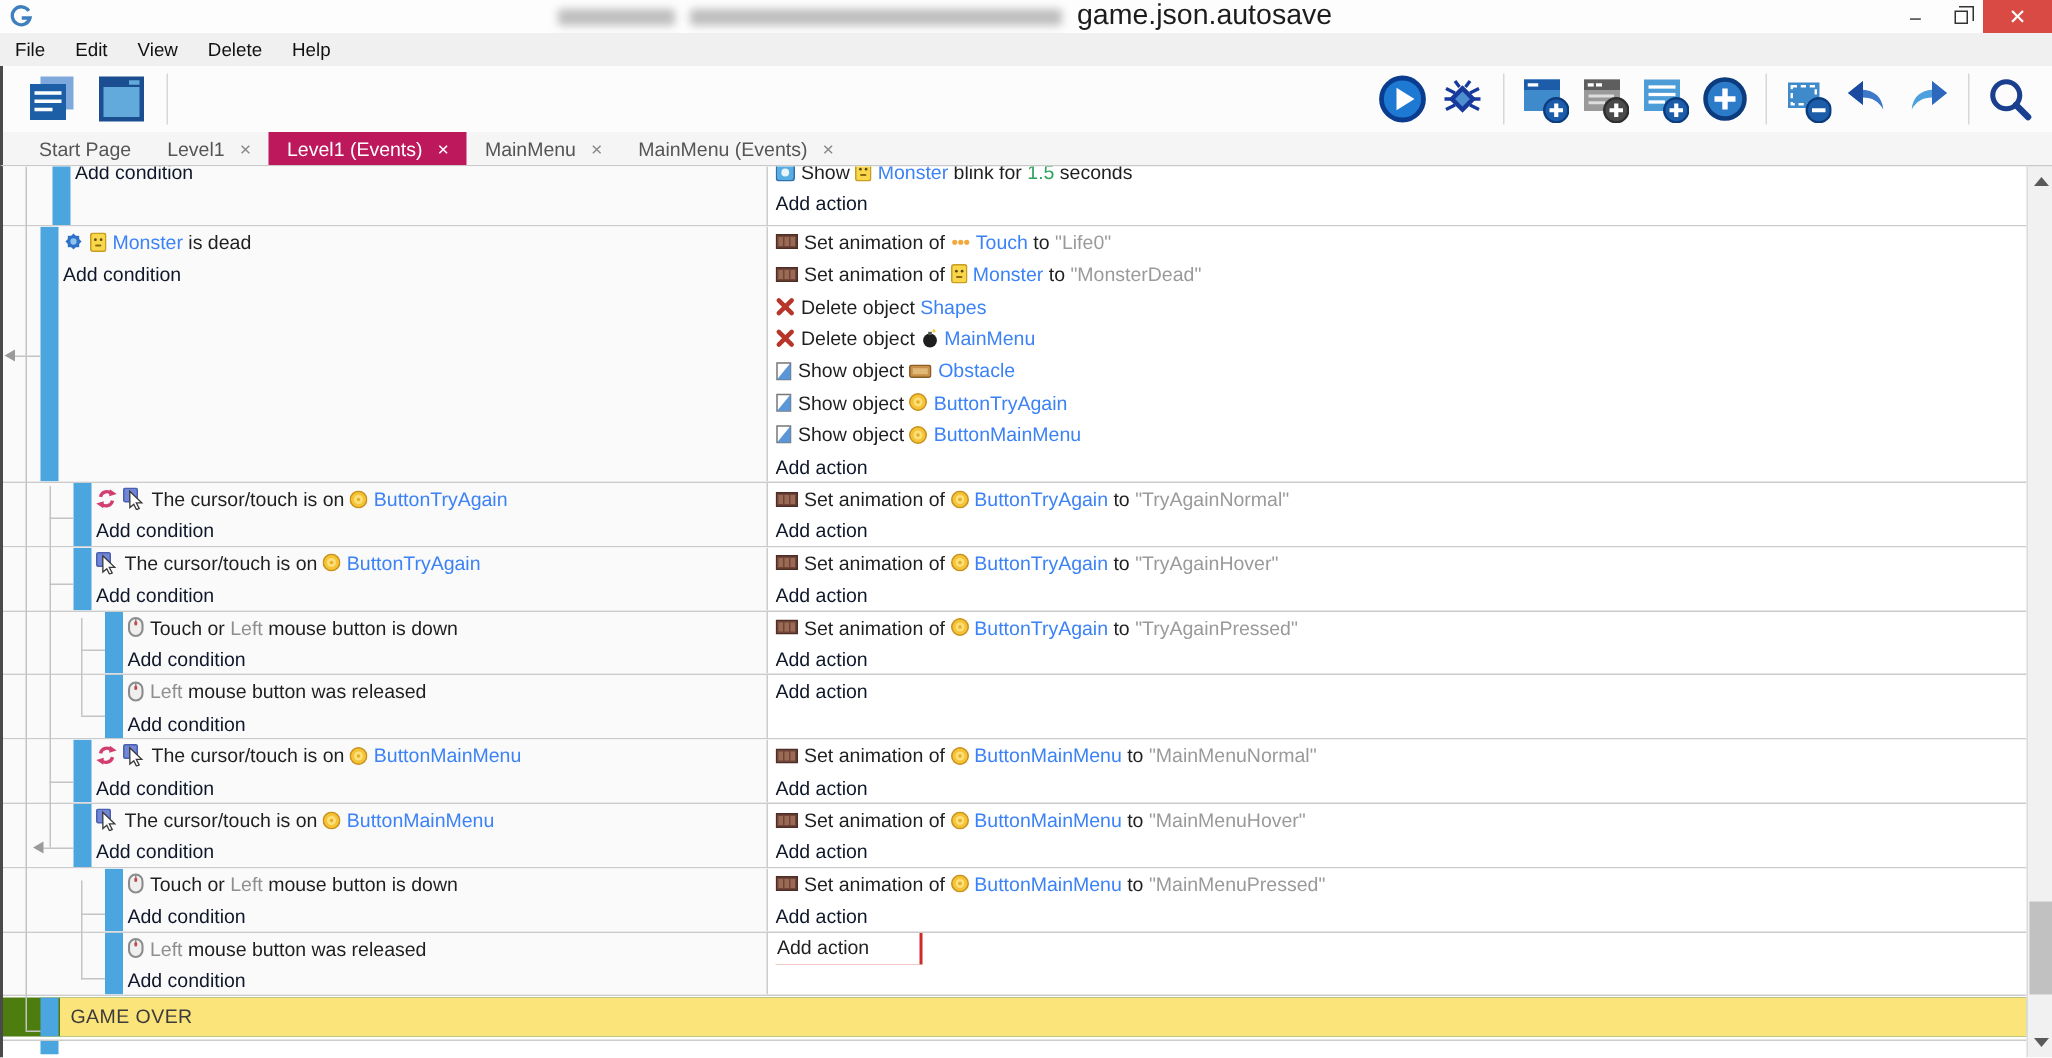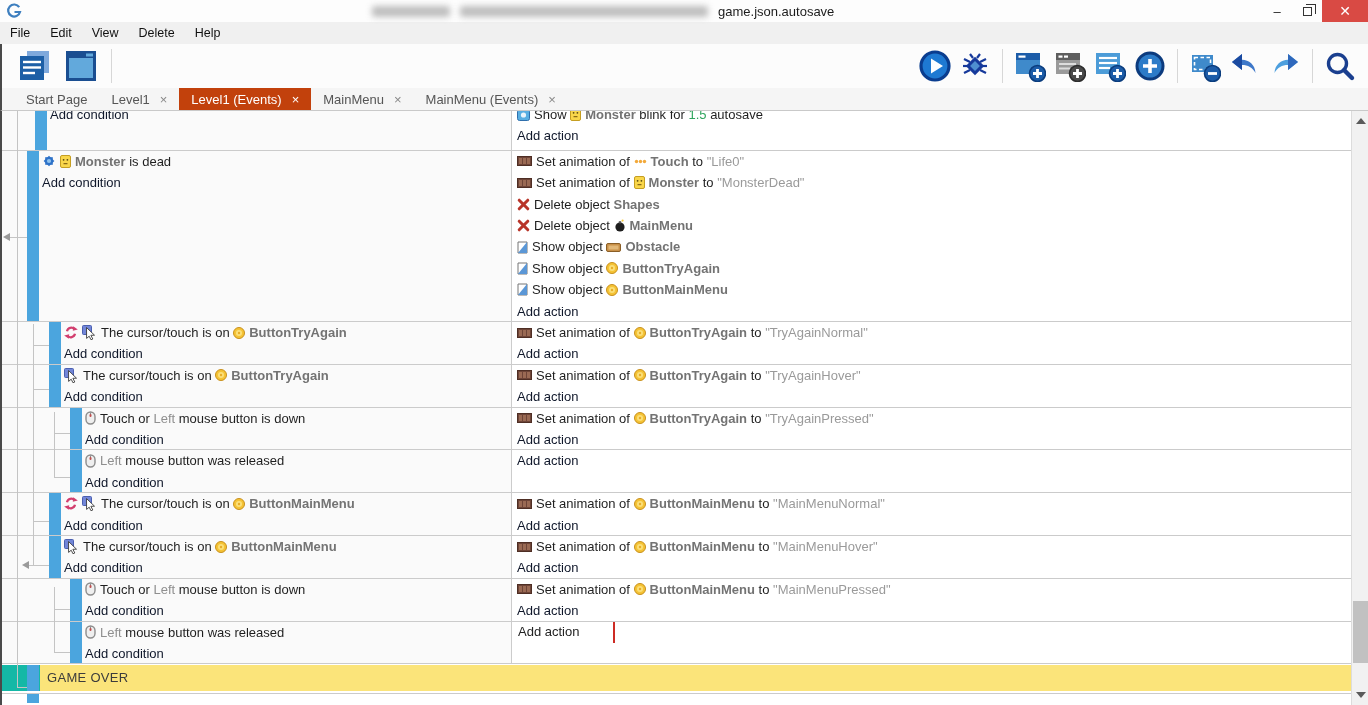--- a/index.html
+++ b/index.html
@@ -4,21 +4,21 @@
 <style>
   * { margin:0; padding:0; box-sizing:border-box; }
   html,body { width:1368px; height:705px; overflow:hidden; background:#fff;
               font-family:"Liberation Sans", sans-serif; }
   .app { position:relative; width:1368px; height:705px; background:#fff; }
 
   
   .titlebar { position:relative; height:22px; background:#fdfdfd; display:flex; align-items:center; }
   .logo { margin-left:6px; display:inline-flex; }
   .title-text { position:absolute; left:372px; top:0; height:22px; display:flex; align-items:center; gap:10px;
-                font-size:13px; color:#1c1c1c; }
+                font-size:19px; color:#1c1c1c; }
   .redact { display:inline-block; height:11px; background:#a9a9a9; border-radius:2px; filter:blur(3px); opacity:.75; }
   .r1 { width:78px; } .r2 { width:248px; }
   .win-controls { position:absolute; right:0; top:0; height:22px; display:flex; align-items:stretch; }
   .wc { width:30px; display:flex; align-items:center; justify-content:center; color:#222; font-size:13px; cursor:default; }
   .wc-close { width:46px; background:#d94a44; color:#fff; font-size:14px; }
   .restore-glyph { position:relative; width:9px; height:9px; border:1px solid #333; background:#fdfdfd; }
   .restore-glyph::before { content:""; position:absolute; left:2px; top:-4px; width:9px; height:9px;
                            border:1px solid #333; border-bottom:none; border-left:none; }
 
   
@@ -31,47 +31,47 @@
   .tbi { width:32px; height:32px; display:inline-flex; align-items:center; justify-content:center; margin:0 4px; }
   .tbi.big { width:36px; height:36px; margin:0 5px; }
   .tb-div { width:1px; height:34px; background:#d7d7d7; margin:0 7px; }
   .tb-spacer { flex:1; }
 
   
   .tabbar { height:22px; background:#f5f5f5; display:flex; align-items:stretch; border-left:2px solid #4a4a4a;
             padding-left:12px; font-size:13px; color:#555; }
   .tab { display:flex; align-items:center; padding:0 12px; cursor:default; white-space:nowrap; }
   .tab .tab-close { margin-left:10px; color:#888; font-size:13px; }
-  .tab.active { background:#c2410c; color:#fff; }
+  .tab.active { background:#be185d; color:#fff; }
   .tab.active .tab-close { color:#fff; }
 
   
   .events-panel { position:relative; height:595px; background:#fff; border-left:2px solid #4a4a4a;
                   border-top:1px solid #c9c9c9; overflow:hidden; font-size:13px; color:#1f1f1f; }
   #blocks-root { position:relative; margin-right:17px; }
   .event { position:relative; display:flex; border-bottom:1px solid #cbcbcb; background:#fff; overflow:hidden; }
   .cond-cell { position:relative; width:510px; background:#fafafa; border-right:1px solid #cccccc; overflow:hidden; }
   .act-cell  { position:relative; flex:1; overflow:hidden; }
   .bar { position:absolute; top:0; bottom:0; width:12px; background:#4ba5de; }
   .rows { position:relative; }
   .act-cell .rows { padding-left:5px; }
   .row { height:21.4px; line-height:21.4px; white-space:pre; display:flex; align-items:center; overflow:hidden; }
   .row .t { white-space:pre; }
-  .obj { font-weight:bold; color:#737373; white-space:pre; }
+  .obj { font-weight:normal; color:#3b82f6; white-space:pre; }
   .param { color:#9a9a9a; white-space:pre; }
   .dim { color:#8f8f8f; white-space:pre; }
   .num { color:#2fa45d; white-space:pre; }
   .add-label { color:#0f172a; }
   .add-hl { display:inline-block; line-height:17px; padding:2px 34px 3px 6px; margin-left:-7px;
             border:2px solid #cd2b24; color:#222; background:#fff; }
   .ic { display:inline-flex; align-items:center; margin-right:4px; flex:none; }
   .ic svg { display:block; }
 
   
-  .comment-event { position:relative; height:26px; border-bottom:none; background:#14b8a6; margin-top:1px; }
+  .comment-event { position:relative; height:26px; border-bottom:none; background:#4d7c0f; margin-top:1px; }
   .comment-body { position:absolute; left:38px; right:0; top:0; bottom:0; background:#fbe47a;
                   line-height:26px; padding-left:7px; color:#3c3c3c; letter-spacing:.3px; }
   .stub-event { height:10px; border-bottom:none; border-top:1px solid #cbcbcb; margin-top:2px; background:#fff; }
 
   
   .deco { position:absolute; inset:0; pointer-events:none; z-index:4; }
   .dl { position:absolute; background:#c4c4c4; }
   .darr { position:absolute; width:0; height:0; border-top:4px solid transparent;
           border-bottom:4px solid transparent; border-right:7px solid #9a9a9a; }
 
@@ -266,21 +266,21 @@
           <div class="act-cell">
             <div class="rows">
               <div class="row"><span class="ic"><svg width="13" height="12" viewBox="0 0 13 12">
                     <rect x="0.5" y="0.5" width="12" height="11" rx="2" fill="#58aee2" stroke="#2f6fac"></rect>
                     <circle cx="6.5" cy="6" r="2.6" fill="#eaf4fb"></circle>
                   </svg></span><span class="t">Show </span><span class="ic"><svg width="11" height="13" viewBox="0 0 11 13">
                     <rect x="0.5" y="0.5" width="10" height="12" rx="1.5" fill="#f9d64a" stroke="#c59e22"></rect>
                     <circle cx="3.6" cy="4.8" r="0.9" fill="#5a4a10"></circle>
                     <circle cx="7.4" cy="4.8" r="0.9" fill="#5a4a10"></circle>
                     <rect x="3.4" y="8" width="4.2" height="1.3" rx="0.6" fill="#8a6a14"></rect>
-                  </svg></span><span class="obj">Monster</span><span class="t"> blink for </span><span class="num">1.5</span><span class="t"> autosave</span></div>
+                  </svg></span><span class="obj">Monster</span><span class="t"> blink for </span><span class="num">1.5</span><span class="t"> seconds</span></div>
               <div class="row add-row"><span class="add-label">Add action</span></div>
             </div>
           </div>
         </div>
         <div class="event" style="height:171.2px;margin-top:0px">
           <div class="cond-cell">
             <div class="bar" style="left:25px"></div>
             <div class="rows" style="margin-left:40px">
               <div class="row"><span class="ic"><svg width="14" height="14" viewBox="0 0 14 14">
                     <rect x="3.2" y="3.2" width="7.6" height="7.6" fill="#2e72c8"></rect>

